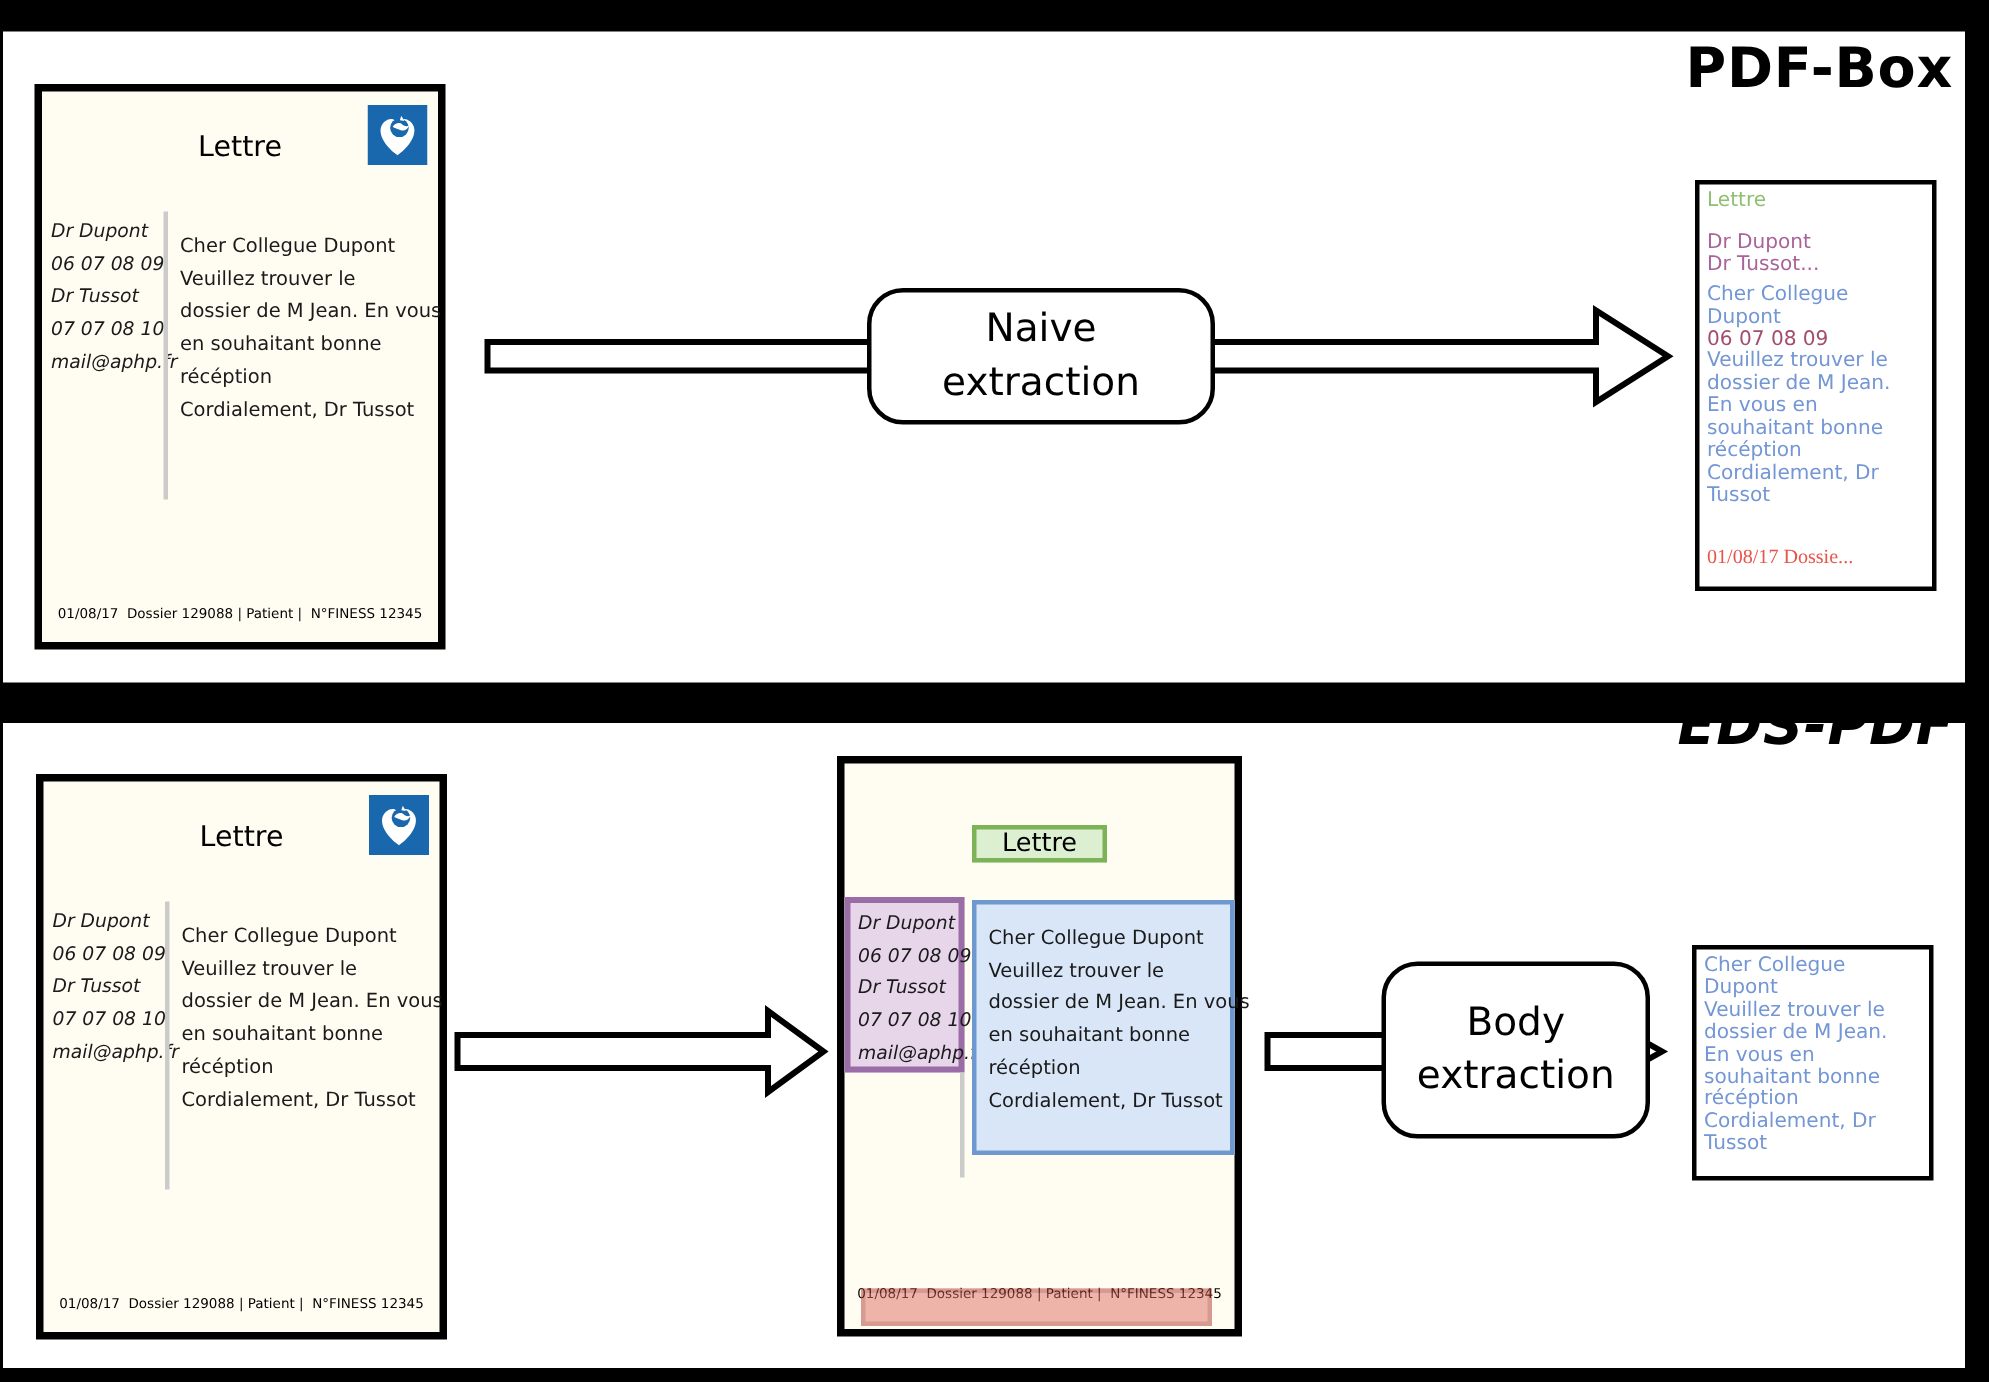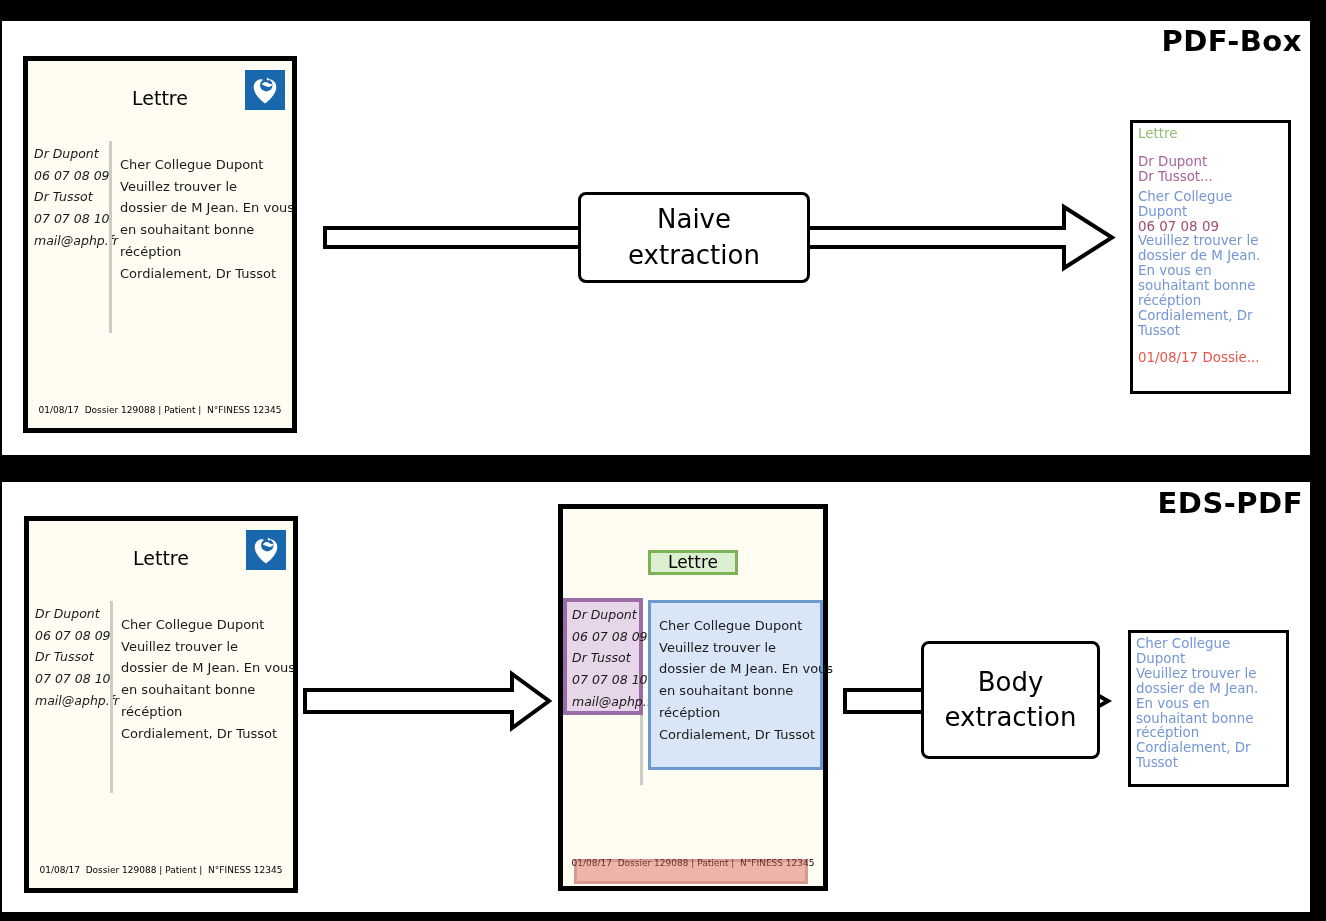--- a/index.html
+++ b/index.html
@@ -4,23 +4,23 @@
 <style>
   html,body{margin:0;padding:0;background:#000;}
   .stage{
     position:relative;width:1326px;height:921px;background:#000;overflow:hidden;
     font-family:"DejaVu Sans","Liberation Sans",sans-serif;color:#1a1a1a;
   }
   .panel{position:absolute;background:#fff;z-index:0;}
   .panel-top{left:2px;top:21px;width:1308px;height:434px;}
   .panel-bottom{left:2px;top:482px;width:1308px;height:430px;}
   .arrows{position:absolute;left:0;top:0;z-index:1;}
-  .panel-title{position:absolute;z-index:2;font-weight:bold;font-size:29px;color:#000;letter-spacing:0.5px;}
+  .panel-title{position:absolute;z-index:2;font-weight:bold;font-size:37px;color:#000;letter-spacing:0.5px;}
   .t-top{top:24px;right:24px;}
-  .t-bottom{top:486px;right:23px;}
+  .t-bottom{top:462px;right:23px;font-style:italic;}
 
   
   .letter{position:absolute;z-index:2;width:264px;height:367px;border:5px solid #000;background:var(--ivory);}
   .letter-a{left:23px;top:56px;}
   .letter-b{left:24px;top:516px;}
   .letter-title{position:absolute;left:0;right:0;top:26px;text-align:center;font-size:19px;color:#000;}
   .logo{position:absolute;right:7px;top:9px;width:40px;height:40px;}
   .sidebar{position:absolute;left:6px;top:82px;font-size:12.5px;font-style:italic;line-height:21.7px;}
   .sidebar .line{white-space:nowrap;}
   .vdiv{position:absolute;left:81px;top:80px;width:3px;height:192px;background:var(--divider_gray);}
@@ -38,36 +38,36 @@
   .seg-purple .line{white-space:nowrap;}
   .seg-blue{left:85px;top:91px;width:161px;height:152px;border:3px solid var(--seg_blue_border);
     background:var(--seg_blue_fill);padding:12px 0 0 8px;font-size:13px;line-height:21.7px;}
   .seg-blue .line{white-space:nowrap;}
   .vdiv2{position:absolute;left:77px;top:206px;width:3px;height:70px;background:var(--divider_gray);}
   .mid-footer{position:absolute;left:0;right:0;top:349px;text-align:center;font-size:9px;white-space:pre;color:#000;z-index:1;}
   .seg-red-overlay{position:absolute;left:11px;top:350px;width:228px;height:19px;
     border:3px solid var(--seg_red_border);background:var(--seg_red_fill);opacity:0.5;z-index:2;}
 
   
-  .procbox{position:absolute;z-index:2;border:3.5px solid #000;border-radius:8px;background:#fff;
+  .procbox{position:absolute;z-index:2;border:3.5px solid #000;border-radius:24px;background:#fff;
     display:flex;align-items:center;justify-content:center;text-align:center;
     font-size:26px;line-height:1.35;white-space:pre-line;color:#000;}
   .naive{left:578px;top:192px;width:226px;height:85px;}
   .segmentbox{left:340px;top:657px;width:151px;height:81px;}
   .bodyx{left:921px;top:641px;width:173px;height:112px;}
 
   
   .outbox{position:absolute;z-index:2;border:3px solid #000;background:#fff;
     padding:4px 5px;font-size:13.4px;line-height:14.9px;}
   .out-top{left:1130px;top:120px;width:145px;height:260px;}
   .out-bottom{left:1128px;top:630px;width:145px;height:143px;}
   .oseg{white-space:pre-line;}
   .out-top .oseg:nth-child(2){margin-top:13px;}
   .out-top .oseg:nth-child(3){margin-top:5px;}
-  .out-top .oseg:nth-child(6){margin-top:12px;}
+  .out-top .oseg:nth-child(6){margin-top:25px;font-family:Liberation Serif, serif;}
   .c-green{color:var(--green);}
   .c-purple{color:var(--purple);}
   .c-maroon{color:var(--maroon);}
   .c-blue{color:var(--blue);}
   .c-red{color:var(--red);}
 </style>
 </head>
 <body>
 
 <div class="stage">

